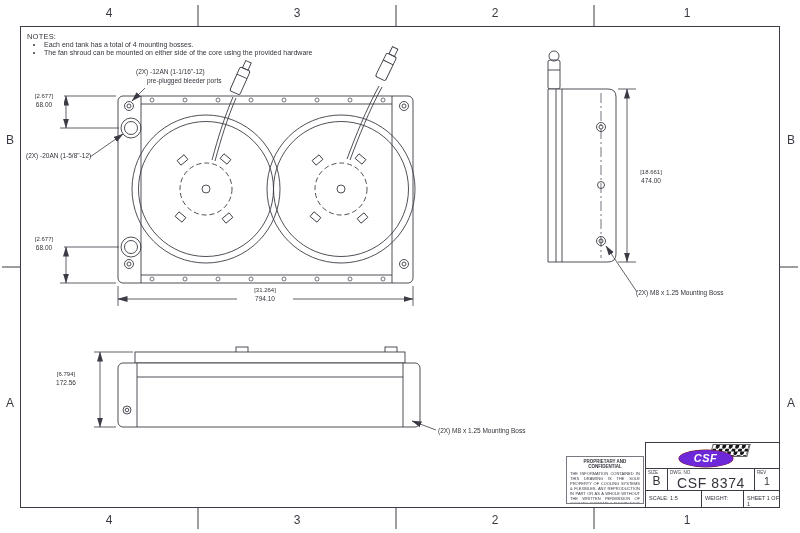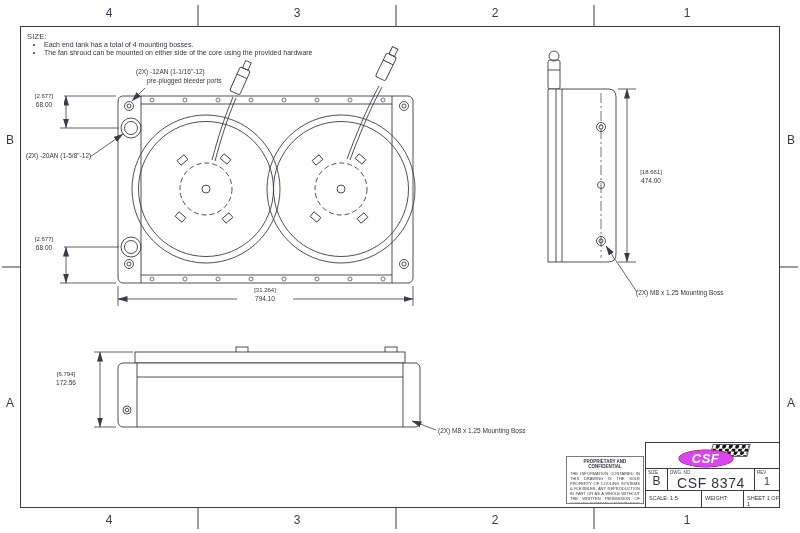--- a/index.html
+++ b/index.html
@@ -18,22 +18,22 @@
   .dimblock .in{font-size:6px;display:block;background:#fff;}
   .dimblock .mm{font-size:6.5px;display:block;background:#fff;}
   
   .tblock{position:absolute;left:645px;top:442px;width:135px;height:66px;border:1px solid #3b3b45;
           background:#fff;display:flex;flex-direction:column;}
   .tb-logo{height:26px;display:flex;align-items:center;justify-content:center;position:relative;}
   .logo{position:relative;width:76px;height:24px;}
   .flag{position:absolute;right:2px;top:0;width:38px;height:13px;
         background:repeating-conic-gradient(#15151a 0% 25%,#fff 0% 50%) 0 0/6.5px 6.5px;
         border:1px solid #666;transform:skewX(-15deg);}
-  .oval{position:absolute;left:4px;top:6px;width:54px;height:17px;background:#d946ef;border-radius:50%;
-        display:flex;align-items:center;justify-content:center;color:#fff;font-size:13px;font-weight:700;
+  .oval{position:absolute;left:4px;top:6px;width:54px;height:17px;background:#6d28d9;border-radius:50%;
+        display:flex;align-items:center;justify-content:center;color:#fff;font-size:11px;font-weight:700;
         font-style:italic;letter-spacing:0.5px;box-shadow:0 0 0 0.5px #7e0e12;}
   .tb-mid{height:22px;display:flex;border-top:1px solid #3b3b45;}
   .tb-bot{flex:1;display:flex;border-top:1px solid #3b3b45;}
   .cell{position:relative;}
   .tb-mid .cell, .tb-bot .cell{border-right:1px solid #3b3b45;}
   .tb-mid .cell:last-child, .tb-bot .cell:last-child{border-right:none;}
   .cell-label{font-size:4.5px;padding:1px 0 0 2px;color:#44444e;text-align:left;}
   .size-cell{width:22px;text-align:center;}
   .size-val{font-size:12px;line-height:1;}
   .dwg-cell{flex:1;text-align:center;}
@@ -221,21 +221,21 @@
   <div class="lbl zone" style="left:677px;top:6px;">1</div>
   <div class="lbl zone" style="left:99px;top:513px;">4</div>
   <div class="lbl zone" style="left:287px;top:513px;">3</div>
   <div class="lbl zone" style="left:485px;top:513px;">2</div>
   <div class="lbl zone" style="left:677px;top:513px;">1</div>
   <div class="lbl zone zone-side" style="left:3px;top:133px;">B</div>
   <div class="lbl zone zone-side" style="left:3px;top:396px;">A</div>
   <div class="lbl zone zone-side" style="left:784px;top:133px;">B</div>
   <div class="lbl zone zone-side" style="left:784px;top:396px;">A</div>
 
-  <div class="lbl notes-head" style="left:27px;top:32px;">SIZE:</div>
+  <div class="lbl notes-head" style="left:27px;top:32px;">NOTES:</div>
   <ul class="notes-list">
     <li>Each end tank has a total of 4 mounting bosses.</li>
     <li>The fan shroud can be mounted on either side of the core using the provided hardware</li>
   </ul>
 
   <div class="lbl callout" style="left:136px;top:68px;">(2X) -12AN (1-1/16"-12)</div>
   <div class="lbl callout" style="left:147px;top:77px;">pre-plugged bleeder ports</div>
   <div class="lbl callout" style="left:26px;top:152px;">(2X) -20AN (1-5/8"-12)</div>
 
   <div class="dimblock" style="left:24px;top:93px;width:40px;">

